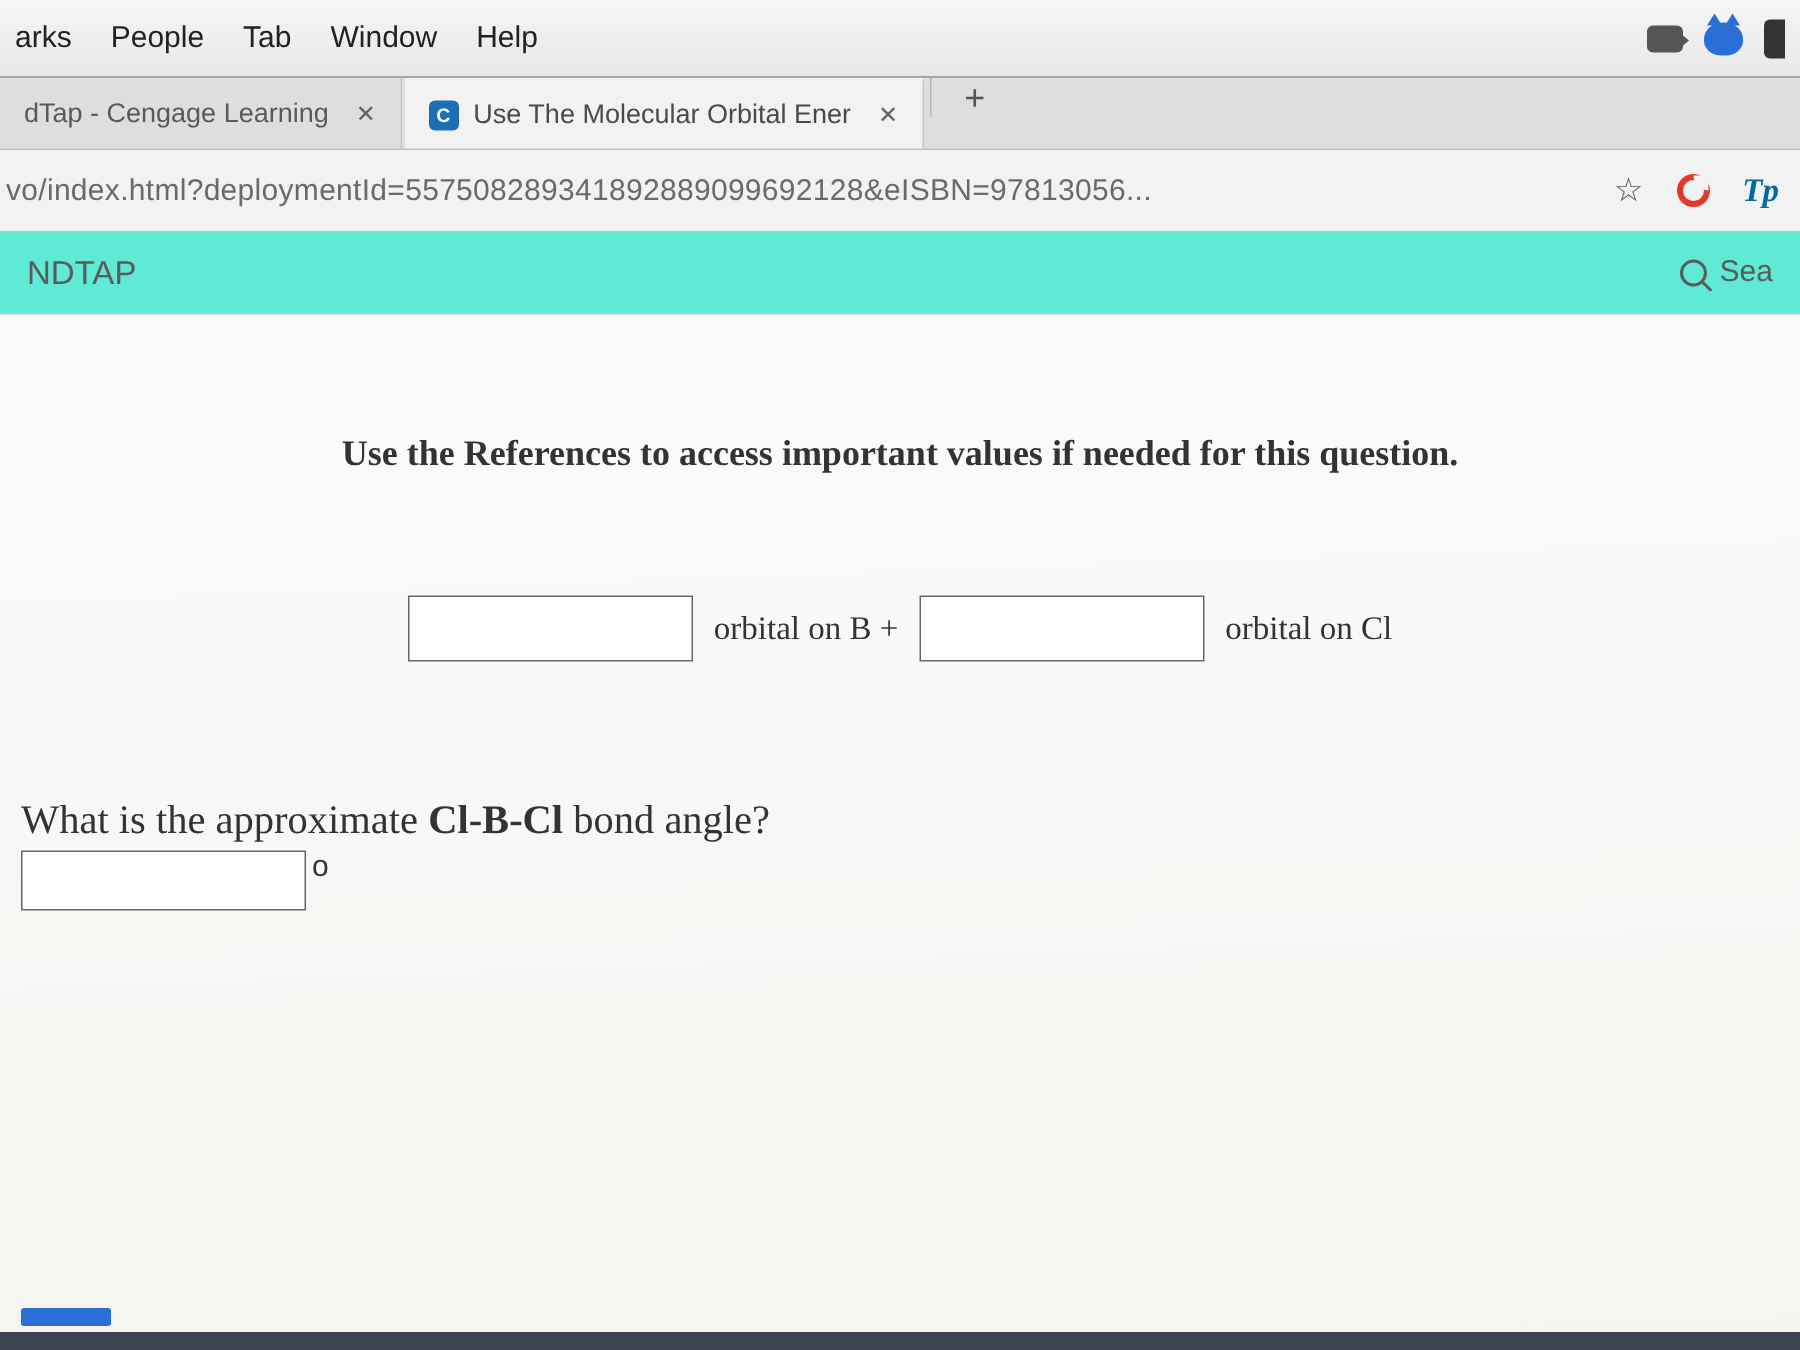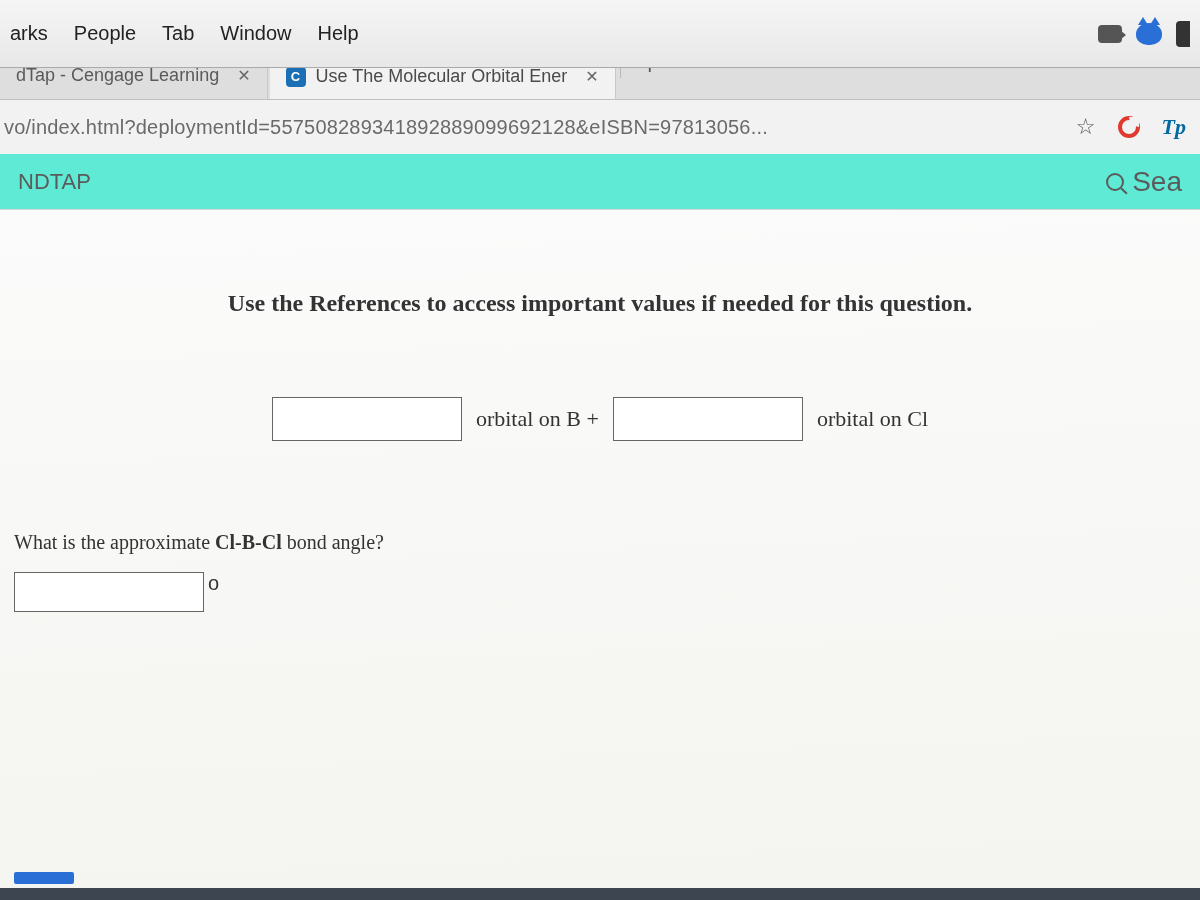--- a/index.html
+++ b/index.html
@@ -15,21 +15,21 @@
     width: 100%;
     height: 100%;
     background: #3d4650;
     padding-top: 40px;
   }
   .menubar {
     position: absolute;
     top: 0;
     left: 0;
     right: 0;
-    height: 68px;
+    height: 52px;
     background: linear-gradient(#f5f5f5, #e8e8e8);
     border-bottom: 1px solid #aaa;
     display: flex;
     align-items: center;
     padding: 12px 10px;
     font-size: 20px;
     color: #222;
   }
   .menubar .menu-items { display: flex; gap: 26px; }
   .menubar .spacer { flex: 1; }
@@ -98,21 +98,21 @@
   .addrbar .right { display:flex; align-items:center; gap:22px; }
   .star-icon { font-size:22px; color:#555; }
   .red-o-icon { width:22px; height:22px; border:4px solid #e03a2f; border-radius:50%; position:relative; }
   .red-o-icon::after { content:""; position:absolute; right:-3px; top:-3px; width:10px; height:10px; background:#f2f2f2; border-bottom-left-radius:10px;}
   .tp-text { font-family: Georgia, serif; font-size:22px; color:#0369a1; font-weight:bold; font-style:italic;}
 
   .app-bar {
     display:flex; align-items:center; height:56px; background:#5eead4; padding:0 18px; border-bottom:1px solid #d6d6d6;
     color:#5b5b5b; font-size:22px; justify-content:space-between;
   }
-  .app-search { display:flex; align-items:center; gap:8px; font-size:28px; color:#5b5b5b; }
+  .app-search { display:flex; align-items:center; gap:8px; font-size:20px; color:#5b5b5b; }
   .search-icon { width:18px; height:18px; border:2px solid #5b5b5b; border-radius:50%; position:relative; }
   .search-icon::after { content:""; position:absolute; width:8px; height:2px; background:#5b5b5b; bottom:-3px; right:-6px; transform:rotate(45deg);}
 
   .content {
     background: linear-gradient(178deg, #fbfbfb, #f4f4f0);
     height: calc(900px - 52px - 12px - 48px - 54px - 56px);
     padding: 80px 14px 20px 14px;
     font-family: Georgia, "Times New Roman", serif;
     color: #333;
     position: relative;
@@ -124,21 +124,21 @@
     font-size:22px; line-height:1.5; margin-bottom: 60px;
   }
   .question1 .sub { font-size:0.7em; vertical-align: sub; }
   .answer-row {
     display:flex; align-items:center; justify-content:center; gap:14px; font-size:22px; margin-bottom: 90px;
   }
   .answer-row input {
     width: 190px; height: 44px; border:1px solid #666; font-size:20px; padding:0 8px; font-family: Georgia, serif;
   }
   .question2 {
-    font-size:20px; margin-bottom:18px;
+    font-size:27px; margin-bottom:5px;
   }
   .q2-input-row { display:flex; align-items:flex-start; gap:4px; }
   .q2-input-row input {
     width: 190px; height: 40px; border:1px solid #666; font-size:20px; padding:0 8px; font-family: Georgia, serif;
   }
   .deg { font-size:20px; font-family: Arial, sans-serif; }
   .blue-bar {
     position:absolute; bottom:4px; left:14px; width:60px; height:12px; background:#2a6fd6; border-radius:2px;
   }
 </style>

